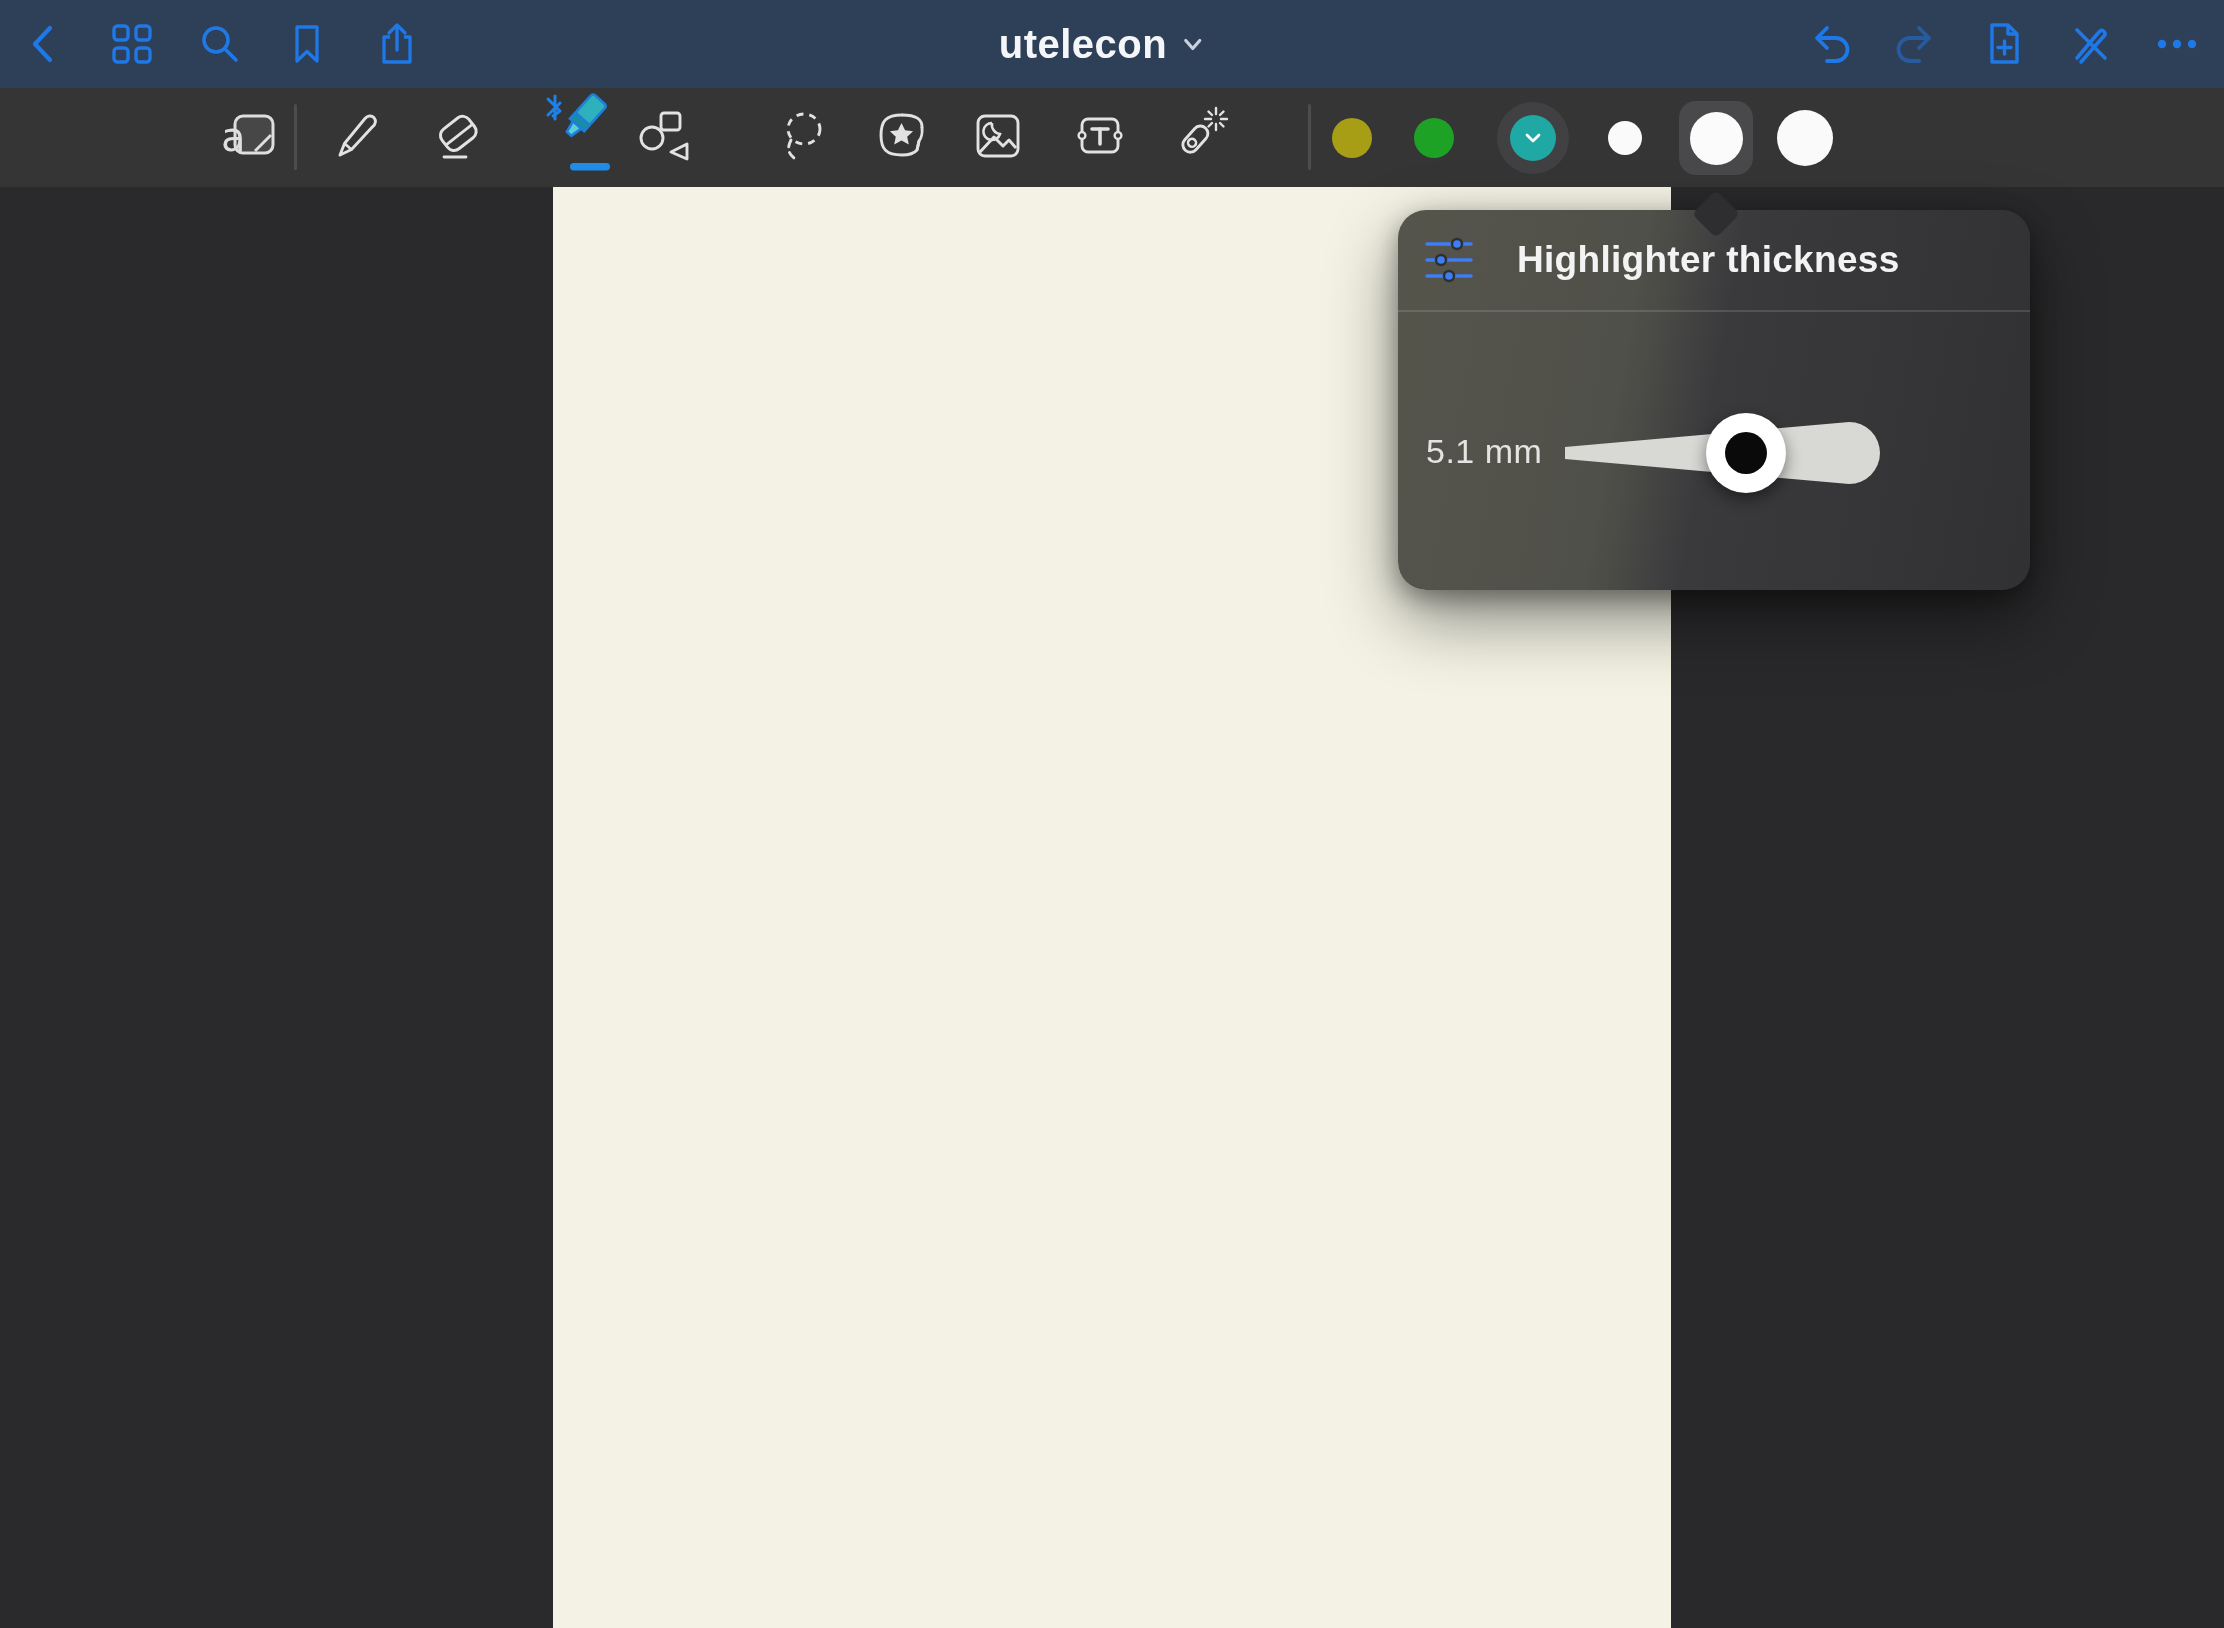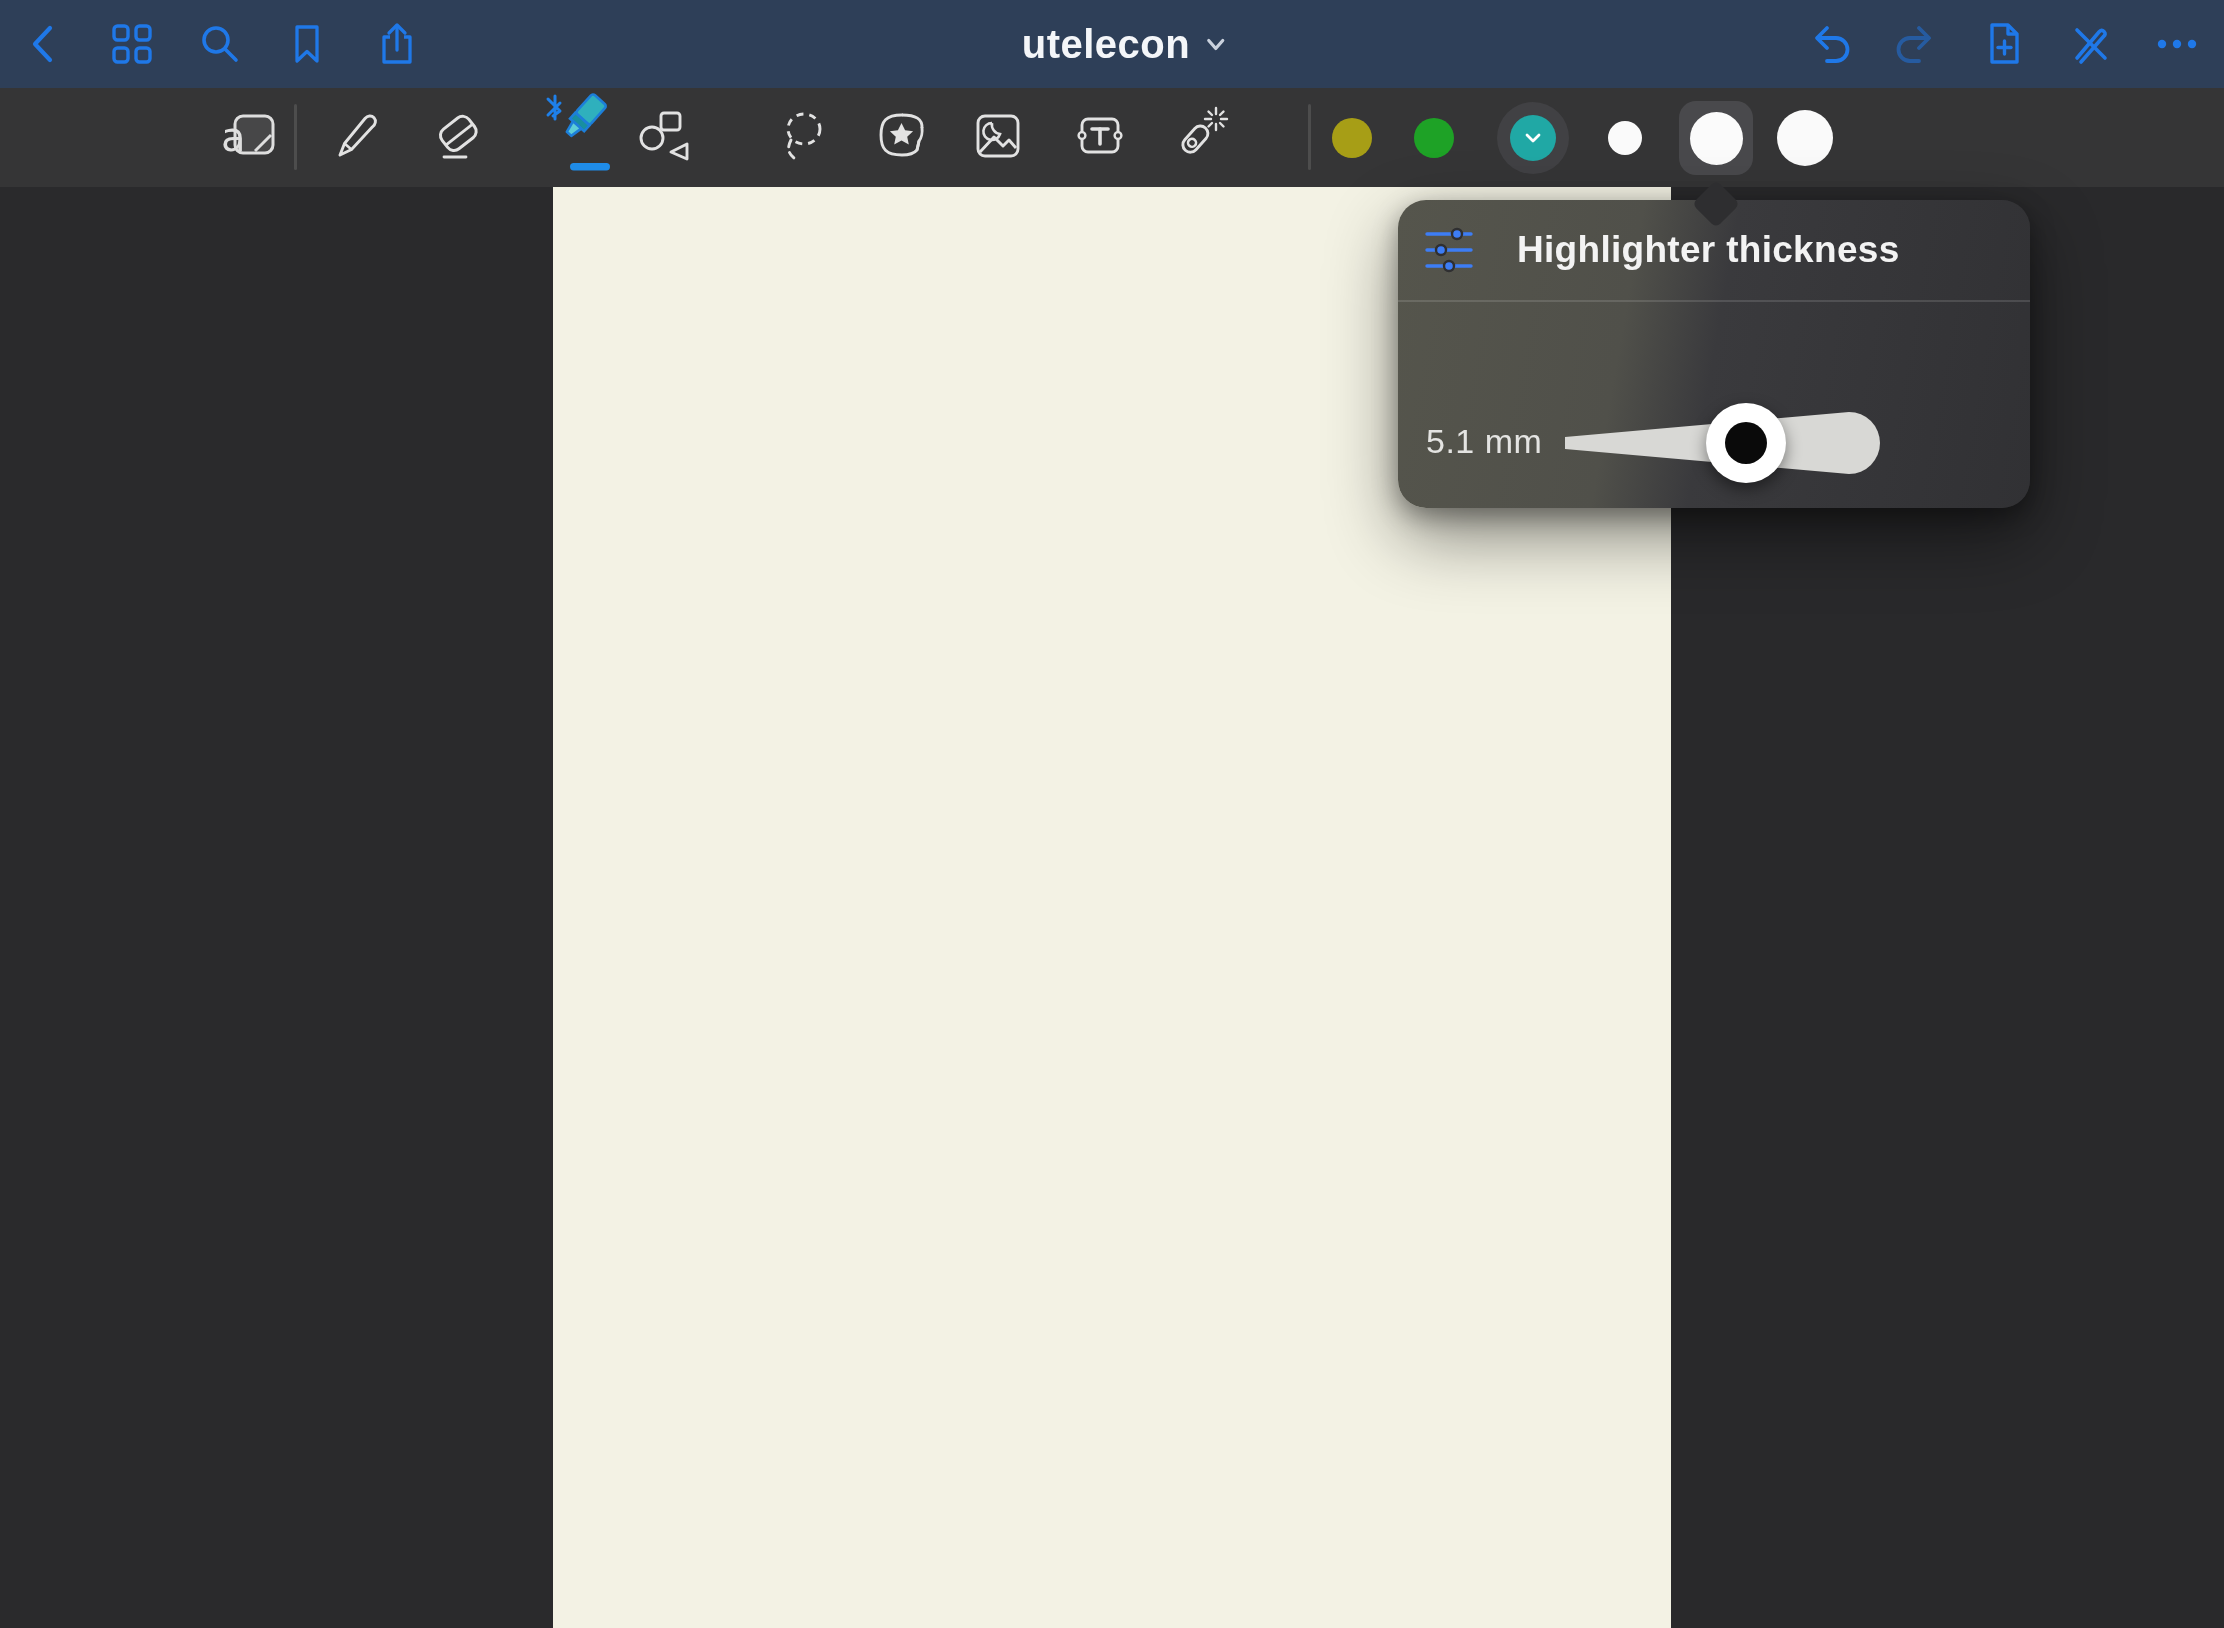--- a/index.html
+++ b/index.html
@@ -5,21 +5,21 @@
   html,body{margin:0;padding:0;background:#1b1b1d;}
   .stage{position:relative;width:2224px;height:1628px;overflow:hidden;
          font-family:"Liberation Sans",sans-serif;background:#29292b;}
   .abs{position:absolute;}
 
   
   .navbar{left:0;top:0;width:2224px;height:88px;background:#2e3f58;}
   .nav-ic{position:absolute;top:44px;transform:translate(-50%,-50%);display:flex;
           align-items:center;justify-content:center;cursor:pointer;}
   .nav-ic svg{display:block;}
-  .title-wrap{position:absolute;left:1125px;top:44px;transform:translate(-50%,-50%);
+  .title-wrap{position:absolute;left:1102px;top:44px;transform:translate(-50%,-50%);
               display:flex;align-items:center;gap:14px;cursor:pointer;}
   .doc-title{color:#f4f6f9;font-size:40px;font-weight:700;letter-spacing:.5px;}
   .dim{opacity:.5;}
 
   
   .toolbar{left:0;top:88px;width:2224px;height:99px;background:#353536;}
   .tool{position:absolute;top:50px;transform:translate(-50%,-50%);cursor:pointer;}
   .tb-sep{position:absolute;top:16px;width:3px;height:66px;background:#4d4d4d;border-radius:2px;}
   .swatch{position:absolute;top:50px;transform:translate(-50%,-50%);border-radius:50%;cursor:pointer;}
   .sw-ring{position:absolute;top:50px;transform:translate(-50%,-50%);width:72px;height:72px;
@@ -27,21 +27,21 @@
   .sw-ring .inner{width:46px;height:46px;border-radius:50%;display:flex;align-items:center;justify-content:center;}
   .preset-box{position:absolute;top:50px;transform:translate(-50%,-50%);width:74px;height:74px;
               border-radius:17px;background:#49494c;display:flex;align-items:center;justify-content:center;cursor:pointer;}
 
   
   .canvas{left:0;top:187px;width:2224px;height:1441px;background:#29292b;}
   .page{position:absolute;left:553px;top:0;width:1118px;height:1441px;background:#f3f2e4;}
   .canvas-left{position:absolute;left:0;top:0;width:553px;height:1441px;background:#2a2a2c;}
 
   
-  .popover{left:1398px;top:200px;width:632px;height:308px;border-radius:28px;
+  .popover{left:1398px;top:210px;width:632px;height:380px;border-radius:28px;
            background:linear-gradient(100deg,#55554c 0%,#50504a 36%,#3a3a3d 50%,#313134 100%);
            box-shadow:0 28px 70px rgba(0,0,0,.45),0 8px 24px rgba(0,0,0,.35);z-index:5;}
   .pop-arrow{position:absolute;top:-13px;left:301px;width:34px;height:34px;background:#2e2e30;
              transform:rotate(45deg);border-radius:6px;}
   .pop-header{position:absolute;left:0;top:0;width:100%;height:100px;
               border-bottom:2px solid rgba(255,255,255,.13);}
   .pop-title{position:absolute;left:119px;top:0;height:100px;line-height:100px;
              color:#f3f3f3;font-size:37px;font-weight:700;letter-spacing:.3px;white-space:nowrap;}
   .pop-hicon{position:absolute;left:26px;top:26px;}
   .val-label{position:absolute;left:28px;top:243px;transform:translateY(-54%);

